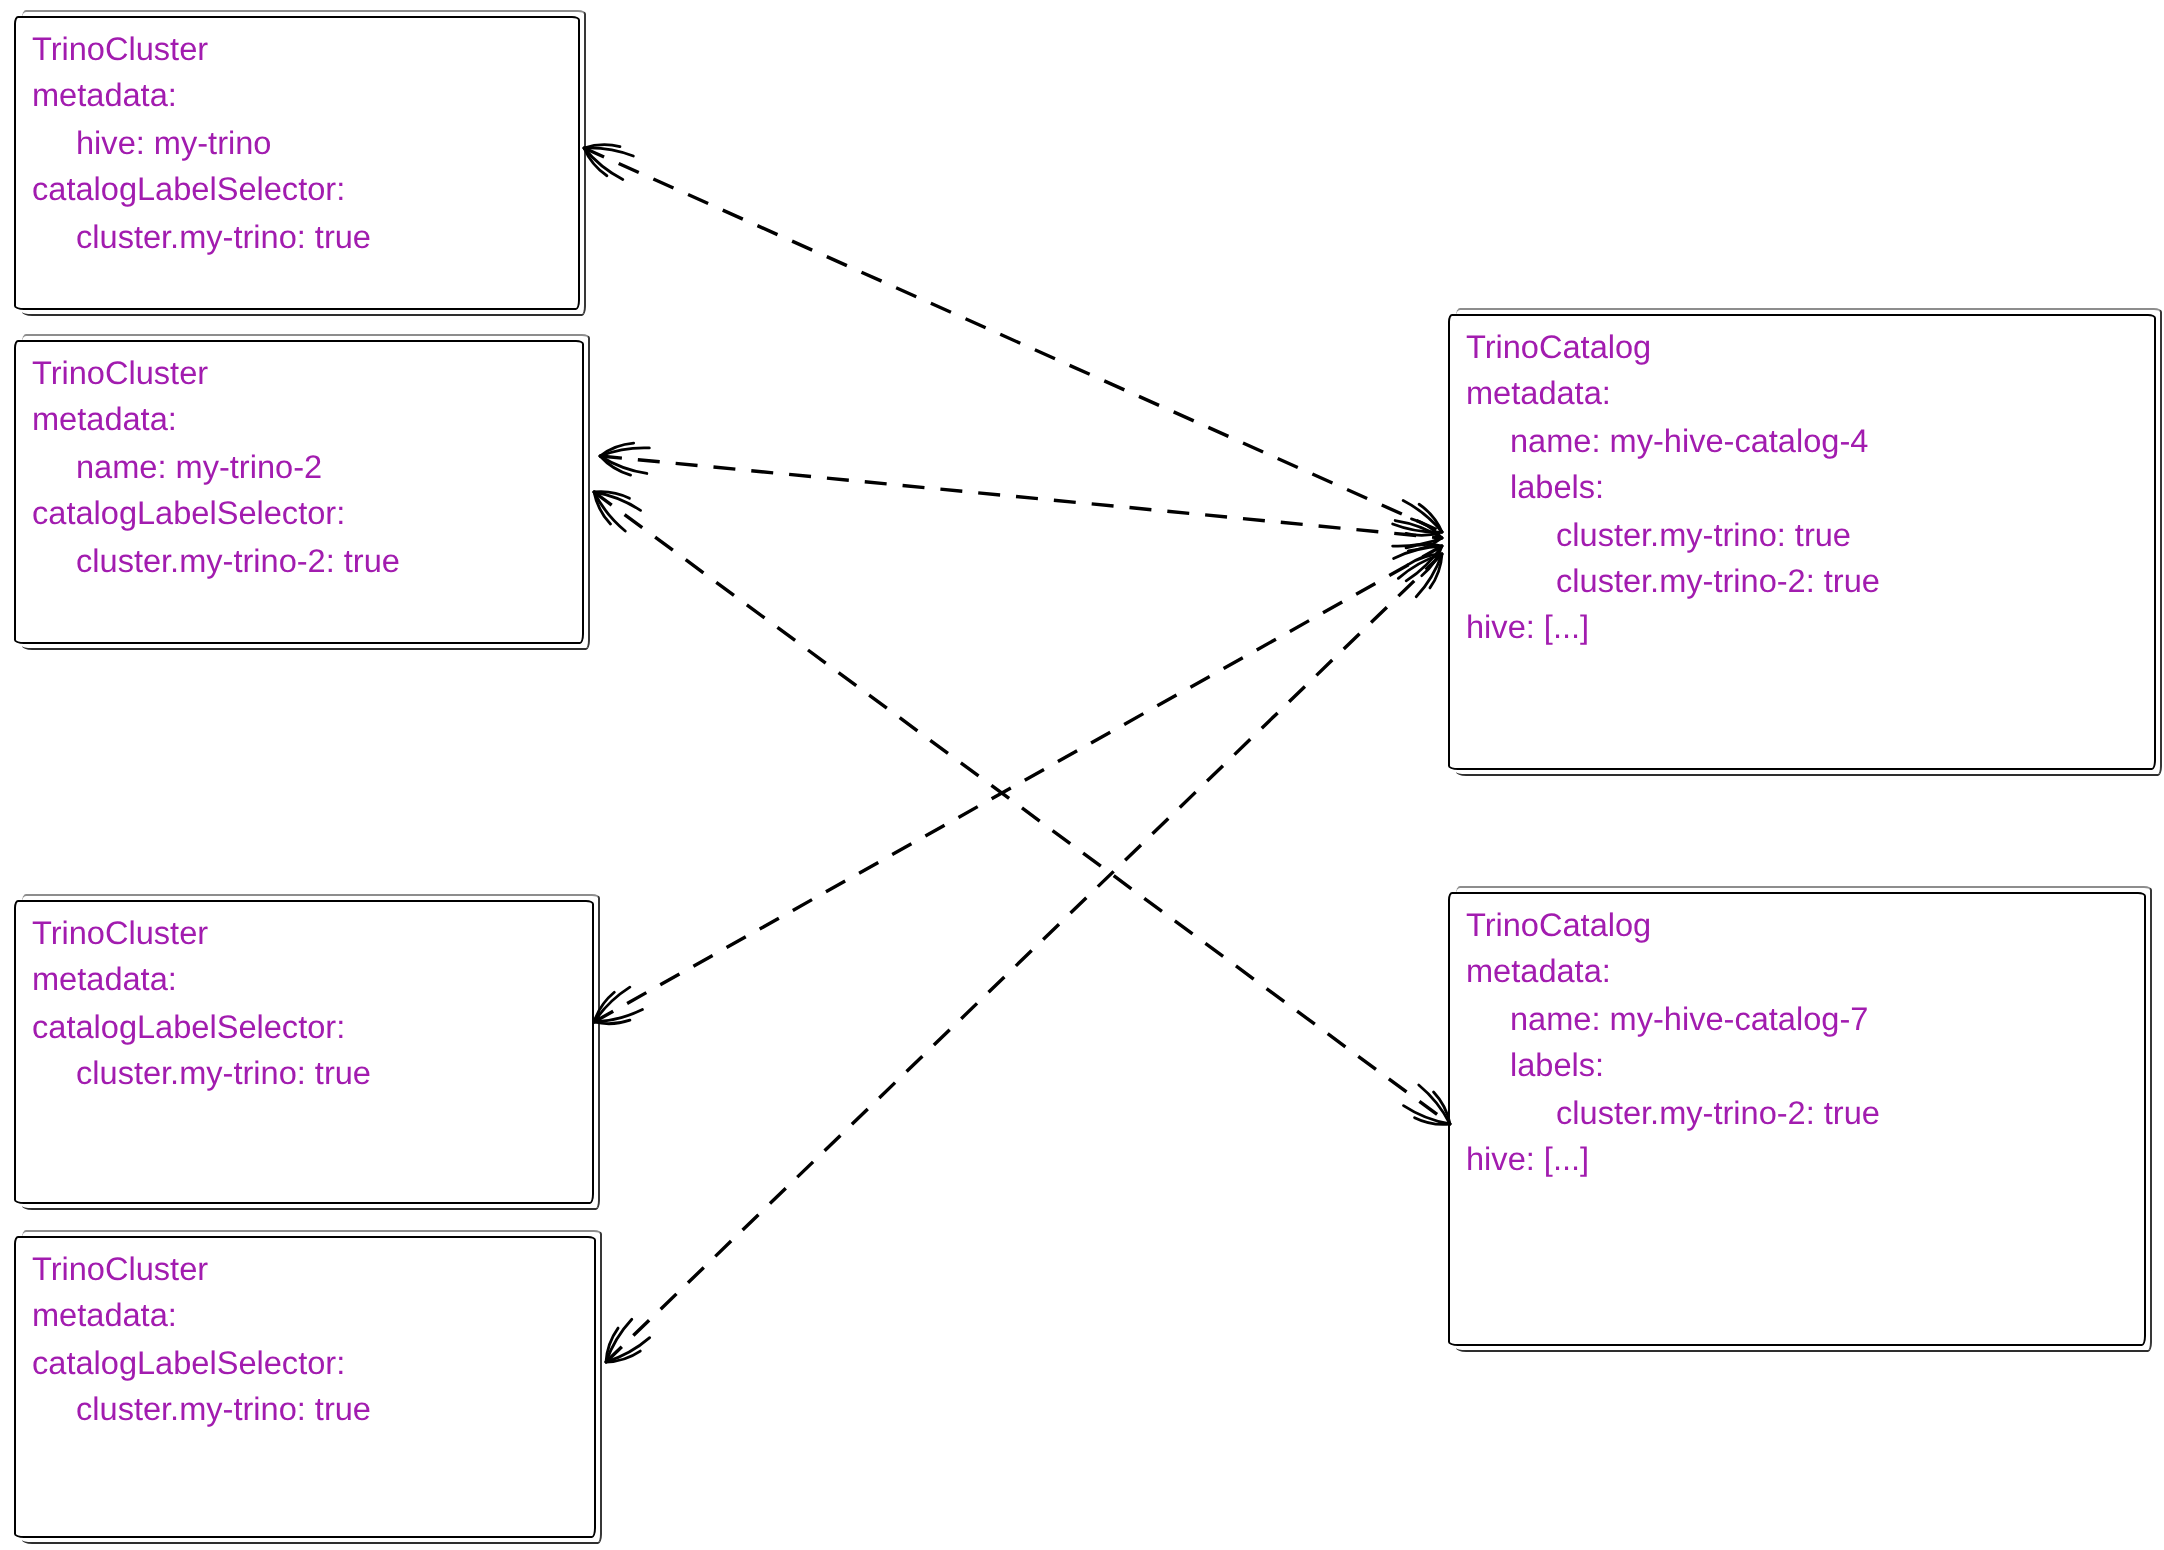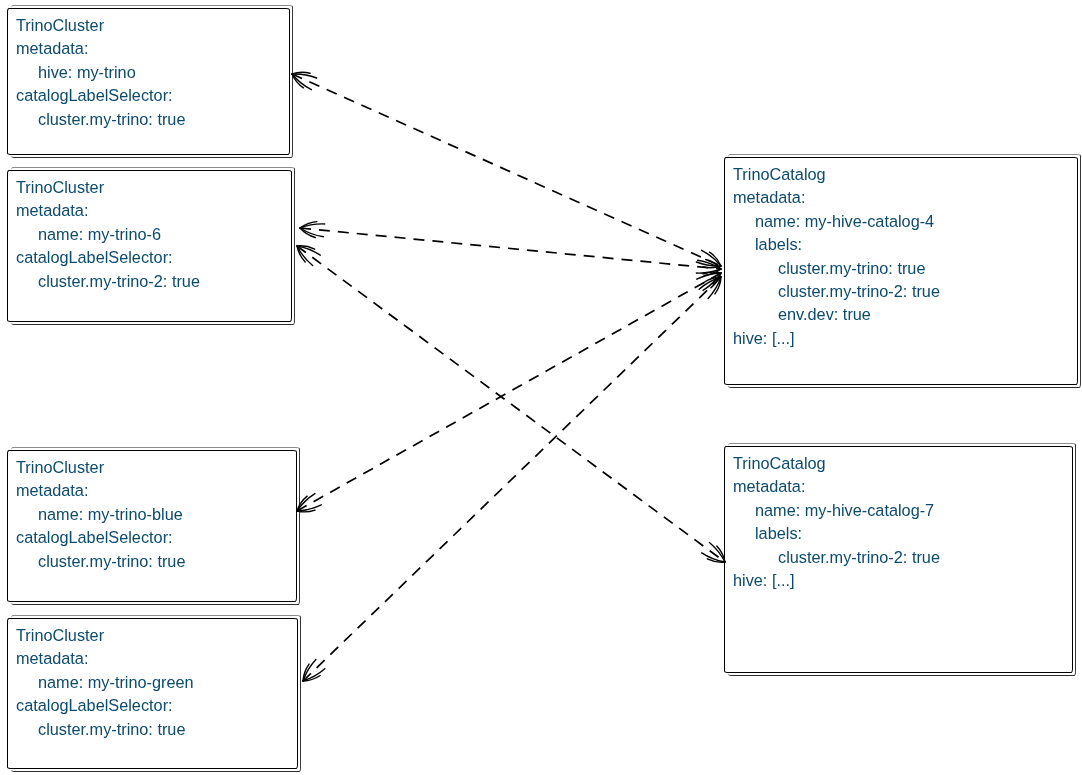--- a/index.html
+++ b/index.html
@@ -2,21 +2,21 @@
 <html><head>
 <meta charset="utf-8">
 <title>Diagram</title>
 <style>
   html,body{margin:0;padding:0;background:#ffffff;}
   .canvas{
     position:relative;
     width:1082px;height:775px;
     background:#ffffff;
     font-family:"Liberation Sans", sans-serif;
-    color:#0c4a6e;
+    color:#a21caf;
     overflow:hidden;
   }
   .node{
     position:absolute;
     box-sizing:border-box;
     background:#fff;
     border:1.7px solid #000;
     border-radius:2px 4px 2px 5px / 4px 2px 5px 2px;
     padding:5px 8px 0 8px;
     font-size:16.3px;
@@ -61,49 +61,46 @@
     <div class="row">TrinoCluster</div>
     <div class="row">metadata:</div>
     <div class="row i1">hive: my-trino</div>
     <div class="row">catalogLabelSelector:</div>
     <div class="row i1">cluster.my-trino: true</div>
   </div>
 
   <div class="node" id="n-trino2">
     <div class="row">TrinoCluster</div>
     <div class="row">metadata:</div>
-    <div class="row i1">name: my-trino-6</div>
+    <div class="row i1">name: my-trino-2</div>
     <div class="row">catalogLabelSelector:</div>
     <div class="row i1">cluster.my-trino-2: true</div>
   </div>
 
   <div class="node" id="n-trino3">
     <div class="row">TrinoCluster</div>
     <div class="row">metadata:</div>
-    <div class="row i1">name: my-trino-blue</div>
     <div class="row">catalogLabelSelector:</div>
     <div class="row i1">cluster.my-trino: true</div>
   </div>
 
   <div class="node" id="n-trino4">
     <div class="row">TrinoCluster</div>
     <div class="row">metadata:</div>
-    <div class="row i1">name: my-trino-green</div>
     <div class="row">catalogLabelSelector:</div>
     <div class="row i1">cluster.my-trino: true</div>
   </div>
 
   <div class="node" id="n-cat1">
     <div class="row">TrinoCatalog</div>
     <div class="row">metadata:</div>
     <div class="row i1">name: my-hive-catalog-4</div>
     <div class="row i1">labels:</div>
     <div class="row i2">cluster.my-trino: true</div>
     <div class="row i2">cluster.my-trino-2: true</div>
-    <div class="row i2">env.dev: true</div>
     <div class="row">hive: [...]</div>
   </div>
 
   <div class="node" id="n-cat2">
     <div class="row">TrinoCatalog</div>
     <div class="row">metadata:</div>
     <div class="row i1">name: my-hive-catalog-7</div>
     <div class="row i1">labels:</div>
     <div class="row i2">cluster.my-trino-2: true</div>
     <div class="row">hive: [...]</div>

